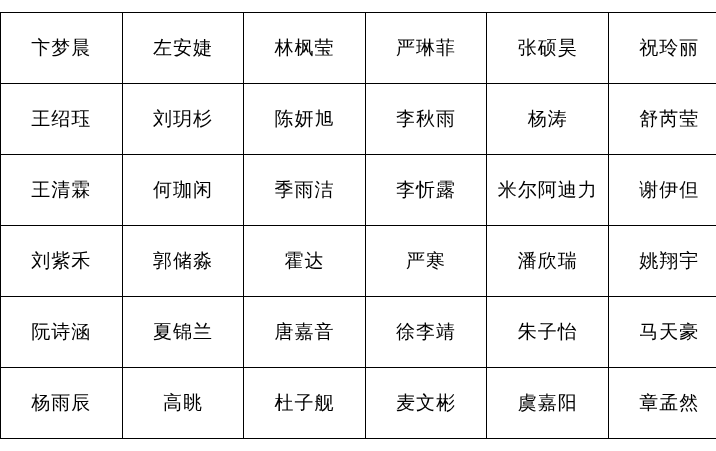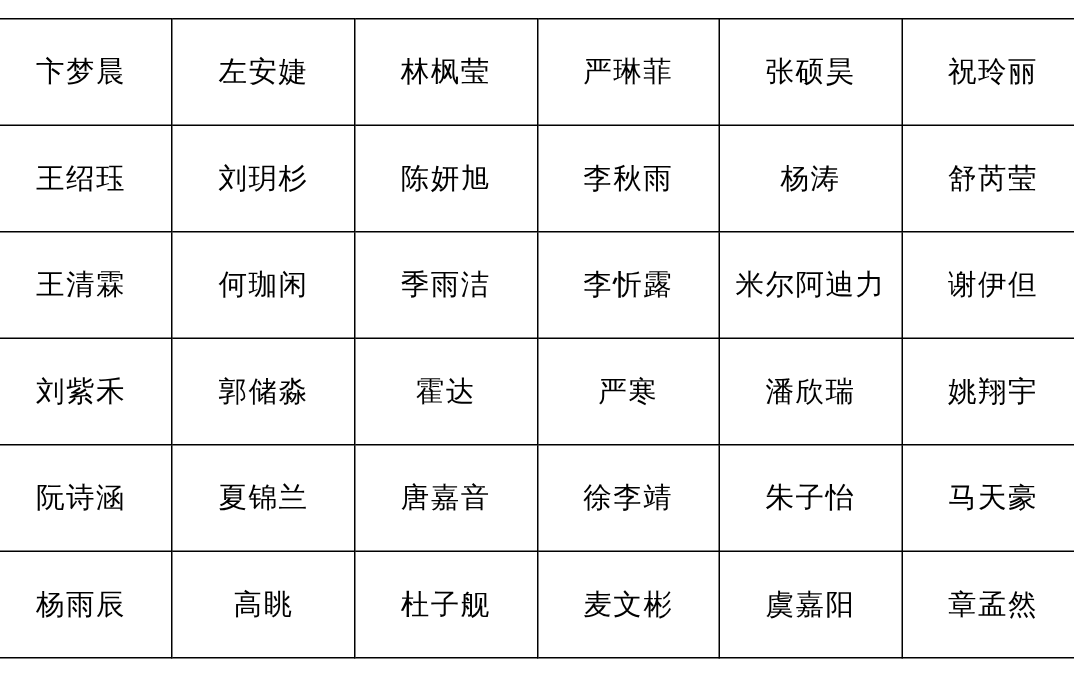--- a/index.html
+++ b/index.html
@@ -11,21 +11,20 @@
     width: 716px;
     height: 451px;
     font-family: "Liberation Serif", "DejaVu Serif", serif;
     overflow: hidden;
   }
   #name-table-wrapper {
     width: 716px;
     height: 451px;
     display: flex;
     align-items: center;
-    justify-content: center;
   }
   table.name-table {
     border-collapse: collapse;
     table-layout: fixed;
     width: 700px;
     margin: 0 auto;
   }
   table.name-table td {
     border: 1px solid #000000;
     width: 116.6px;

